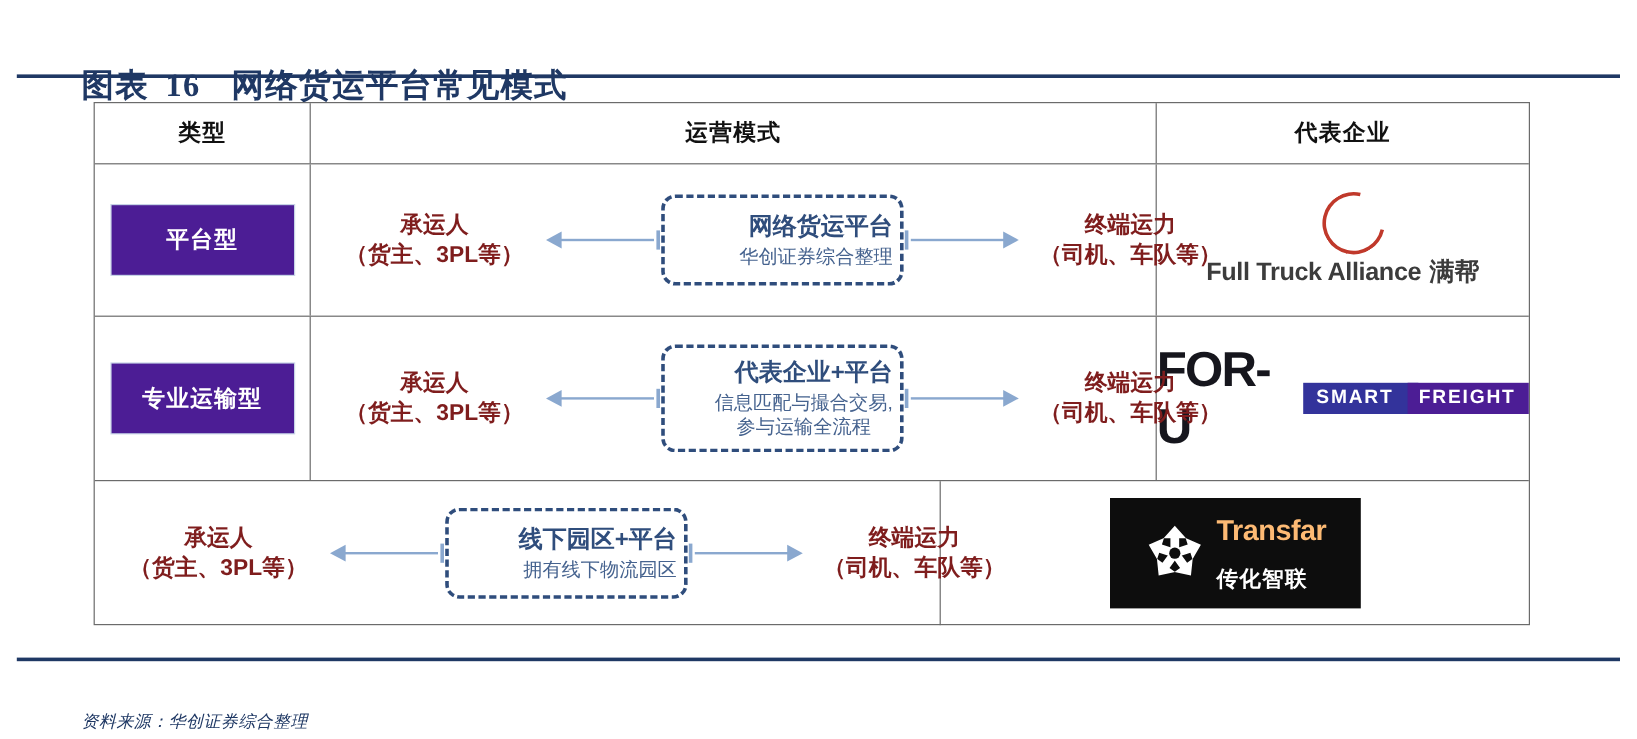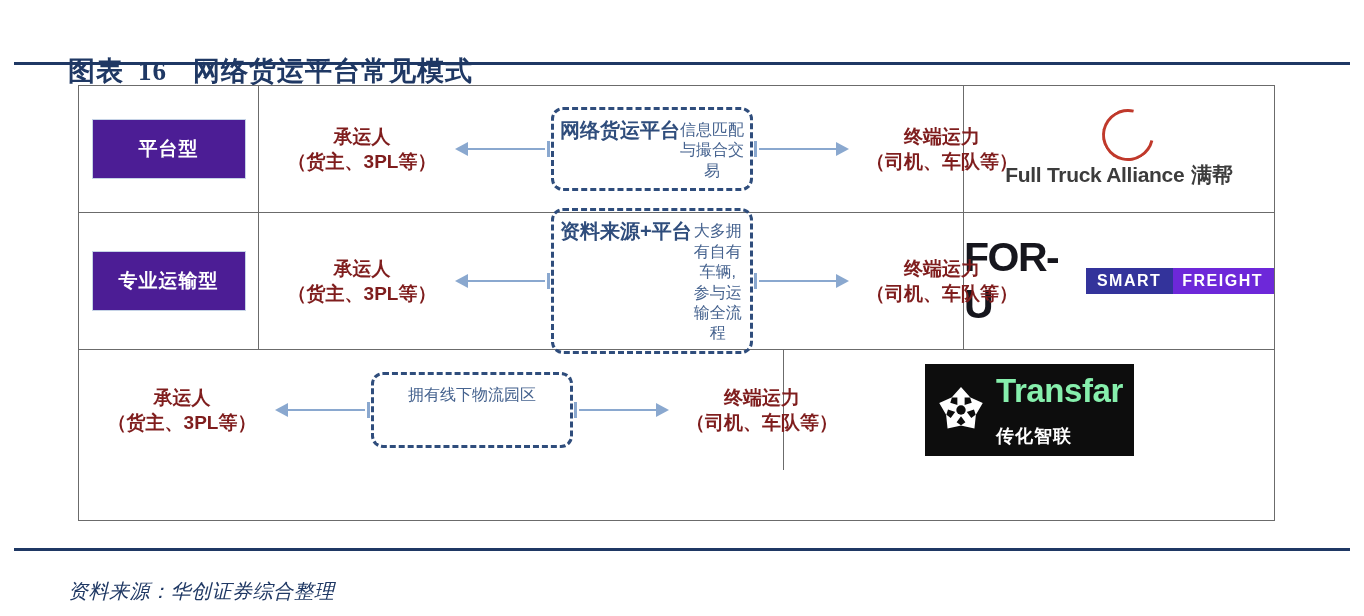--- a/index.html
+++ b/index.html
@@ -46,24 +46,24 @@
     left: 14px;
     top: 548px;
     width: 1336px;
     height: 0;
     border-top: 3px solid #1f3864;
   }
 
   .source-note {
     position: absolute;
     left: 68px;
-    top: 578px;
+    top: 593px;
     font-family: "Liberation Serif", "DejaVu Serif", serif;
     font-style: italic;
-    font-size: 20px;
+    font-size: 14px;
     color: #1f3864;
     letter-spacing: 0.5px;
     white-space: nowrap;
   }
 
   
   .tbl {
     position: absolute;
     left: 78px;
     top: 85px;
@@ -183,22 +183,22 @@
   }
 
   
   .dash-box {
     flex: none;
     width: 202px;
     min-height: 76px;
     border: 3px dashed #2f4d7c;
     border-radius: 12px;
     display: flex;
-    flex-direction: row;
-    align-items: flex-start;
+    flex-direction: column;
+    align-items: flex-end;
     justify-content: center;
     padding: 7px 6px;
     box-sizing: border-box;
   }
   .dash-title {
     font-family: "Liberation Sans", "DejaVu Sans", sans-serif;
     font-size: 20px;
     font-weight: bold;
     color: #2f4d7c;
     letter-spacing: 0px;
@@ -257,21 +257,21 @@
   .foru-smart {
     background: #33339b;
     color: #ffffff;
     font-family: "Liberation Sans", "DejaVu Sans", sans-serif;
     font-size: 16px;
     font-weight: bold;
     letter-spacing: 1.5px;
     padding: 4px 21px 4px 11px;
   }
   .foru-freight {
-    background: #6d28d9;
+    background: #4c1d95;
     color: #ffffff;
     font-family: "Liberation Sans", "DejaVu Sans", sans-serif;
     font-size: 16px;
     font-weight: bold;
     letter-spacing: 1.5px;
     padding: 4px 11px 4px 9px;
     margin-left: -9px;
   }
   .foru-blocks { display: flex; align-items: center; }
 
@@ -286,23 +286,23 @@
   }
   .tf-mark { width: 52px; height: 52px; flex: none; }
   .tf-words {
     display: flex;
     flex-direction: column;
     align-items: flex-start;
     line-height: 1.05;
   }
   .tf-en {
     font-family: "Liberation Sans", "DejaVu Sans", sans-serif;
-    font-size: 33px;
-    font-weight: bold;
-    color: #86efac;
+    font-size: 24px;
+    font-weight: bold;
+    color: #fdba74;
     letter-spacing: -0.4px;
   }
   .tf-cn {
     font-family: "Liberation Sans", "DejaVu Sans", sans-serif;
     font-size: 18px;
     font-weight: bold;
     color: #ffffff;
     letter-spacing: 1px;
     margin-top: 18px;
   }
@@ -310,20 +310,33 @@
 </head>
 <body>
 
 <div class="fig-title">
   <span>图表</span><span class="num">16</span><span>网络货运平台常见模式</span>
 </div>
 <div class="rule-top"></div>
 
 <div class="tbl">
 
+  <div class="trow head">
+    <div class="c1">
+      <span class="hdr-text">类型</span>
+    </div>
+    <div class="c2">
+      <div class="flow" style="justify-content:center;">
+        <span class="hdr-text">运营模式</span>
+      </div>
+    </div>
+    <div class="c3">
+      <span class="hdr-text">代表企业</span>
+    </div>
+  </div>
 
   <div class="trow r1">
     <div class="c1">
       <div class="badge">平台型</div>
     </div>
 
     <div class="c2">
       <div class="flow">
         <div class="node-label side-left">
           <span class="ln1">承运人</span>
@@ -331,21 +344,21 @@
         </div>
 
         <div class="arrow-wrap">
           <div class="arrow-line"></div>
           <div class="arrow-head-left"></div>
           <div class="arrow-tick-right"></div>
         </div>
 
         <div class="dash-box">
           <div class="dash-title">网络货运平台</div>
-          <div class="dash-sub">信息匹配与撮合交易</div>
+          <div class="dash-sub">华创证券综合整理</div>
         </div>
 
         <div class="arrow-wrap">
           <div class="arrow-line"></div>
           <div class="arrow-tick-left"></div>
           <div class="arrow-head-right"></div>
         </div>
 
         <div class="node-label side-right">
           <span class="ln1">终端运力</span>
@@ -376,22 +389,22 @@
           <span class="ln2">（货主、3PL等）</span>
         </div>
 
         <div class="arrow-wrap">
           <div class="arrow-line"></div>
           <div class="arrow-head-left"></div>
           <div class="arrow-tick-right"></div>
         </div>
 
         <div class="dash-box">
-          <div class="dash-title">资料来源+平台</div>
-          <div class="dash-sub">大多拥有自有车辆,
+          <div class="dash-title">代表企业+平台</div>
+          <div class="dash-sub">信息匹配与撮合交易,
 参与运输全流程</div>
         </div>
 
         <div class="arrow-wrap">
           <div class="arrow-line"></div>
           <div class="arrow-tick-left"></div>
           <div class="arrow-head-right"></div>
         </div>
 
         <div class="node-label side-right">
@@ -421,20 +434,21 @@
           <span class="ln2">（货主、3PL等）</span>
         </div>
 
         <div class="arrow-wrap">
           <div class="arrow-line"></div>
           <div class="arrow-head-left"></div>
           <div class="arrow-tick-right"></div>
         </div>
 
         <div class="dash-box">
+          <div class="dash-title">线下园区+平台</div>
           <div class="dash-sub">拥有线下物流园区</div>
         </div>
 
         <div class="arrow-wrap">
           <div class="arrow-line"></div>
           <div class="arrow-tick-left"></div>
           <div class="arrow-head-right"></div>
         </div>
 
         <div class="node-label side-right">

